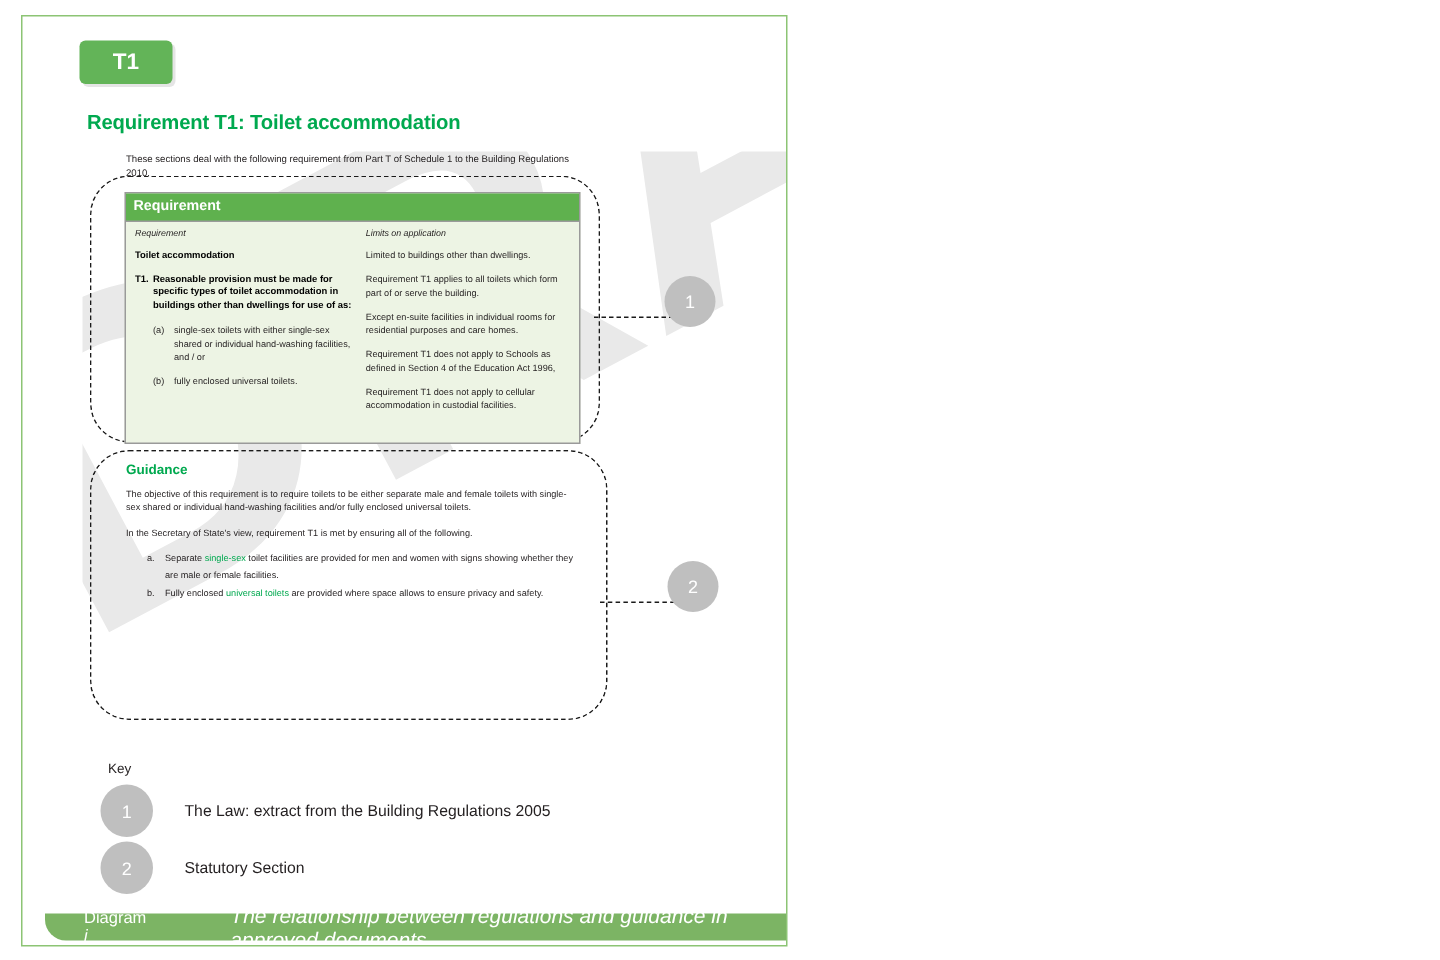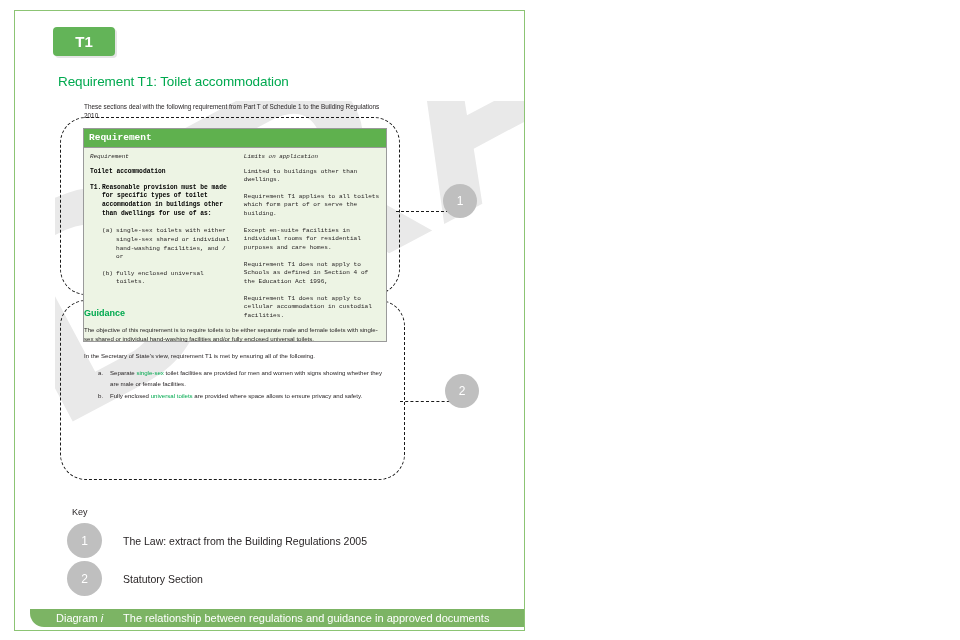--- a/index.html
+++ b/index.html
@@ -58,21 +58,21 @@
     justify-content: center;
     z-index: 4;
   }
 
   
   .section-heading {
     position: absolute;
     left: 43px;
     top: 63px;
     font-size: 13.5px;
-    font-weight: normal;
+    font-weight: bold;
     color: #00a94f;
     letter-spacing: -0.1px;
     z-index: 3;
   }
 
   
   .intro-text {
     position: absolute;
     left: 69px;
     top: 91px;
@@ -133,21 +133,20 @@
   
   .req-table {
     position: absolute;
     left: 68px;
     top: 117px;
     width: 304px;
     border: 1px solid #9a9a9a;
     box-sizing: border-box;
     background: #edf4e4;
     z-index: 3;
-    font-family: Liberation Mono, monospace;
   }
   .req-table-header {
     background: #5fb14e;
     color: #ffffff;
     font-size: 9.5px;
     font-weight: bold;
     padding: 3px 5px 3.5px 5px;
     border-bottom: 1px solid #9a9a9a;
   }
   .req-body {
@@ -270,29 +269,31 @@
     top: 598px;
     width: 509px;
     height: 18px;
     background: #7cb464;
     border-bottom-left-radius: 14px;
     border-bottom-right-radius: 14px;
     display: flex;
     align-items: center;
     color: #ffffff;
     z-index: 6;
+    gap: 24px;
   }
   .footer-label {
     margin-left: 26px;
     font-size: 11px;
   }
   .footer-label i { font-style: italic; }
   .footer-caption {
-    margin-left: 20px;
-    font-size: 11px;
+    margin-left: 32px;
+    font-size: 14px;
+    font-style: italic;
   }
 </style>
 </head>
 <body>
 
 <div class="page">
 
   <div class="watermark">
     <svg width="520" height="420" viewBox="0 0 520 420">
       <text x="0" y="330" font-family="Liberation Sans, sans-serif" font-size="300" font-weight="bold" fill="#e9e9e9" transform="rotate(-28 0 330)">DRAFT</text>

